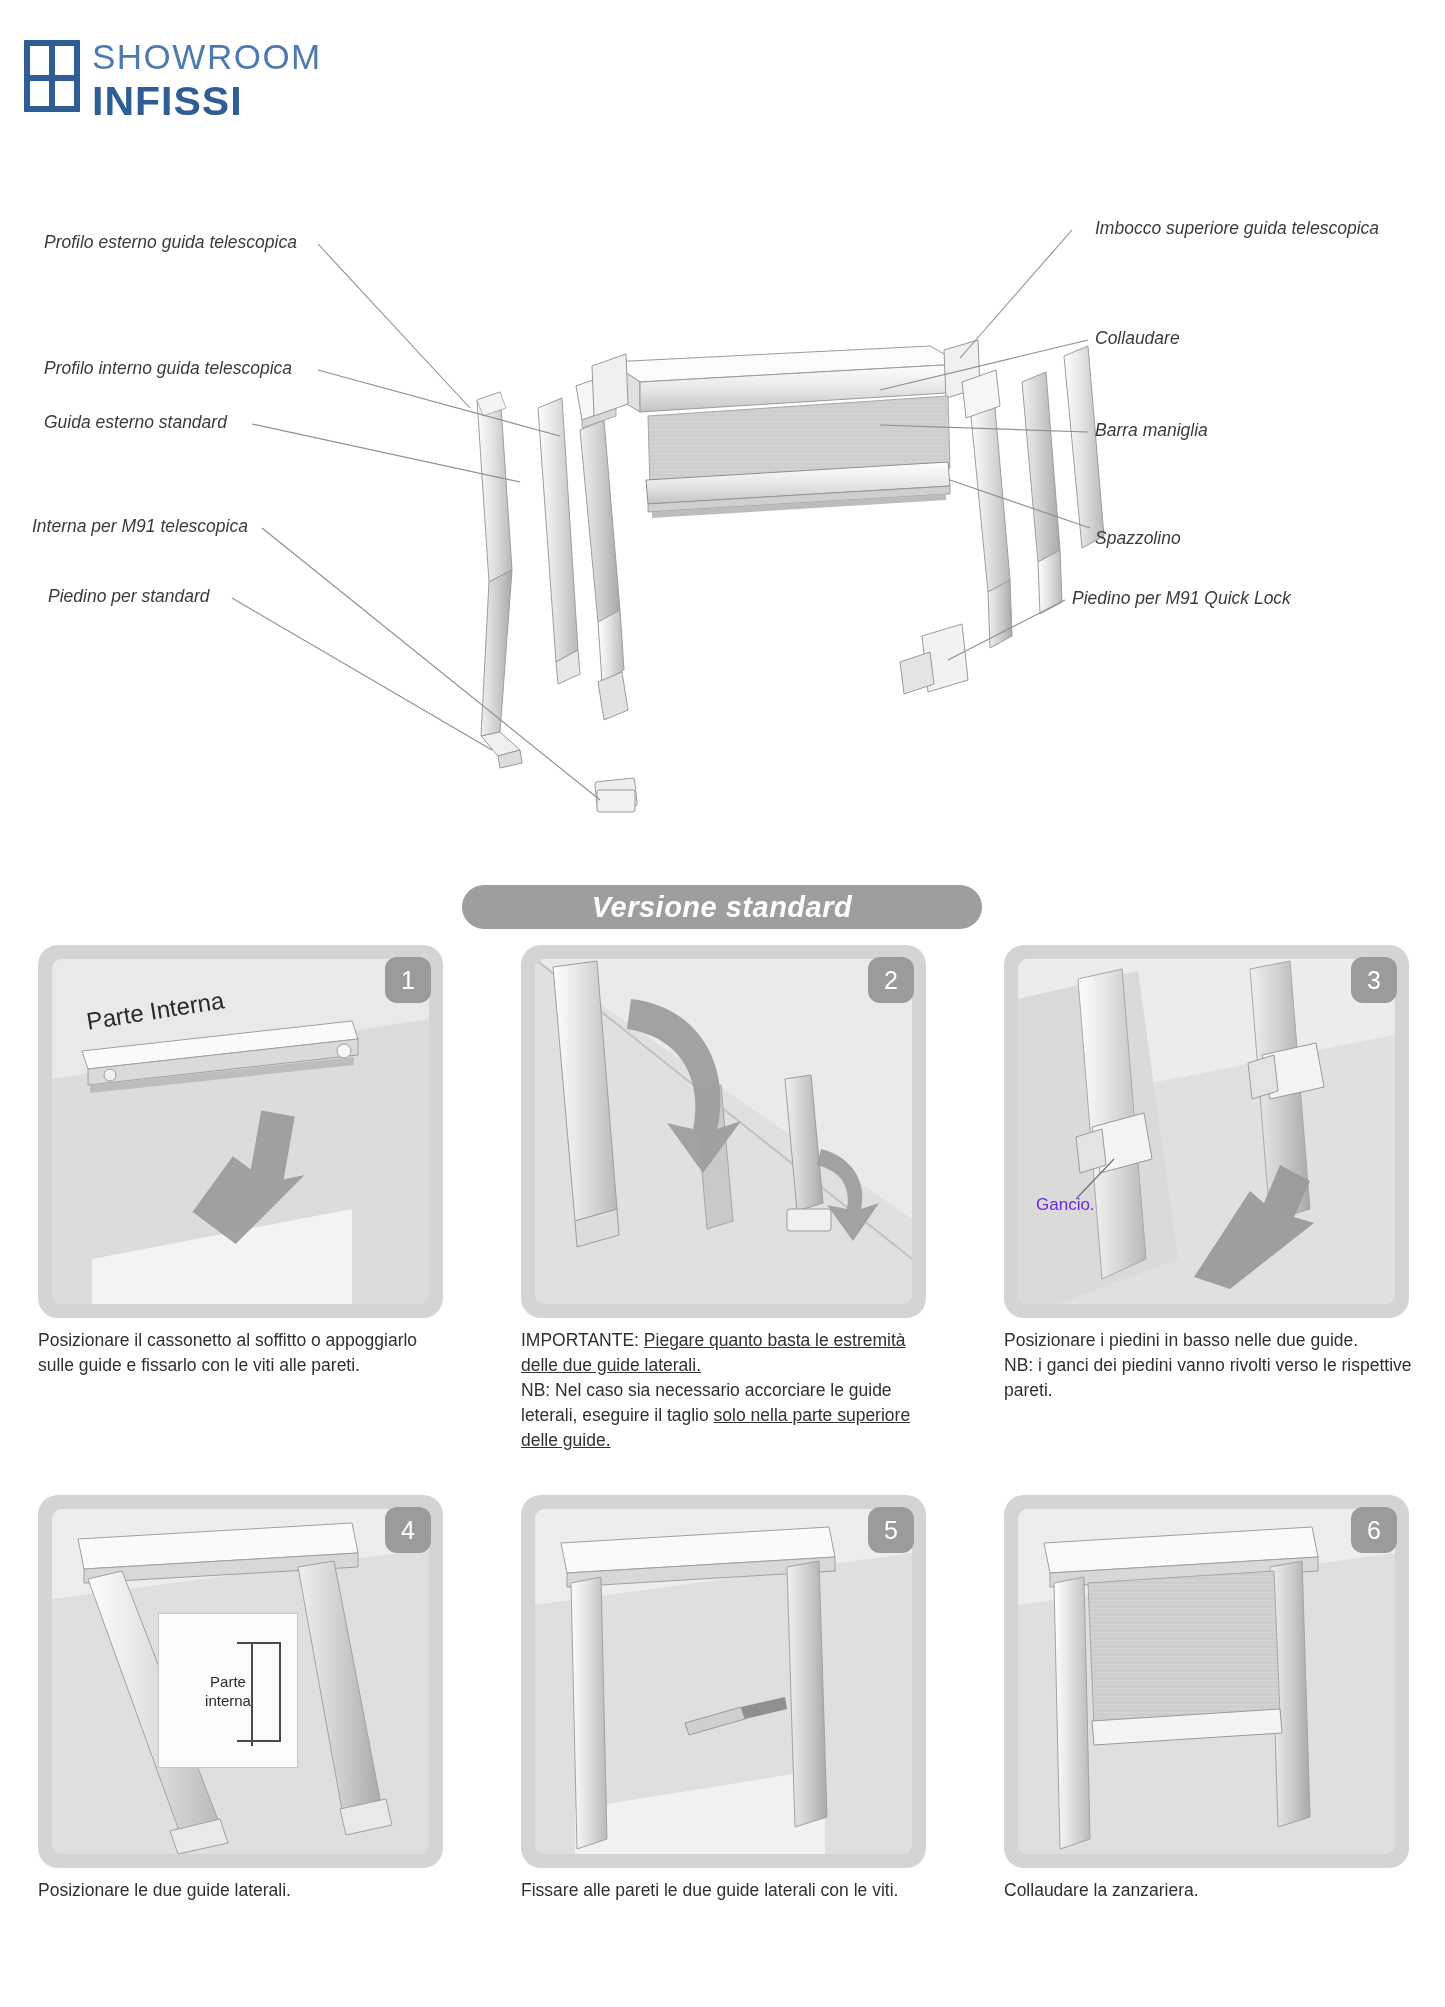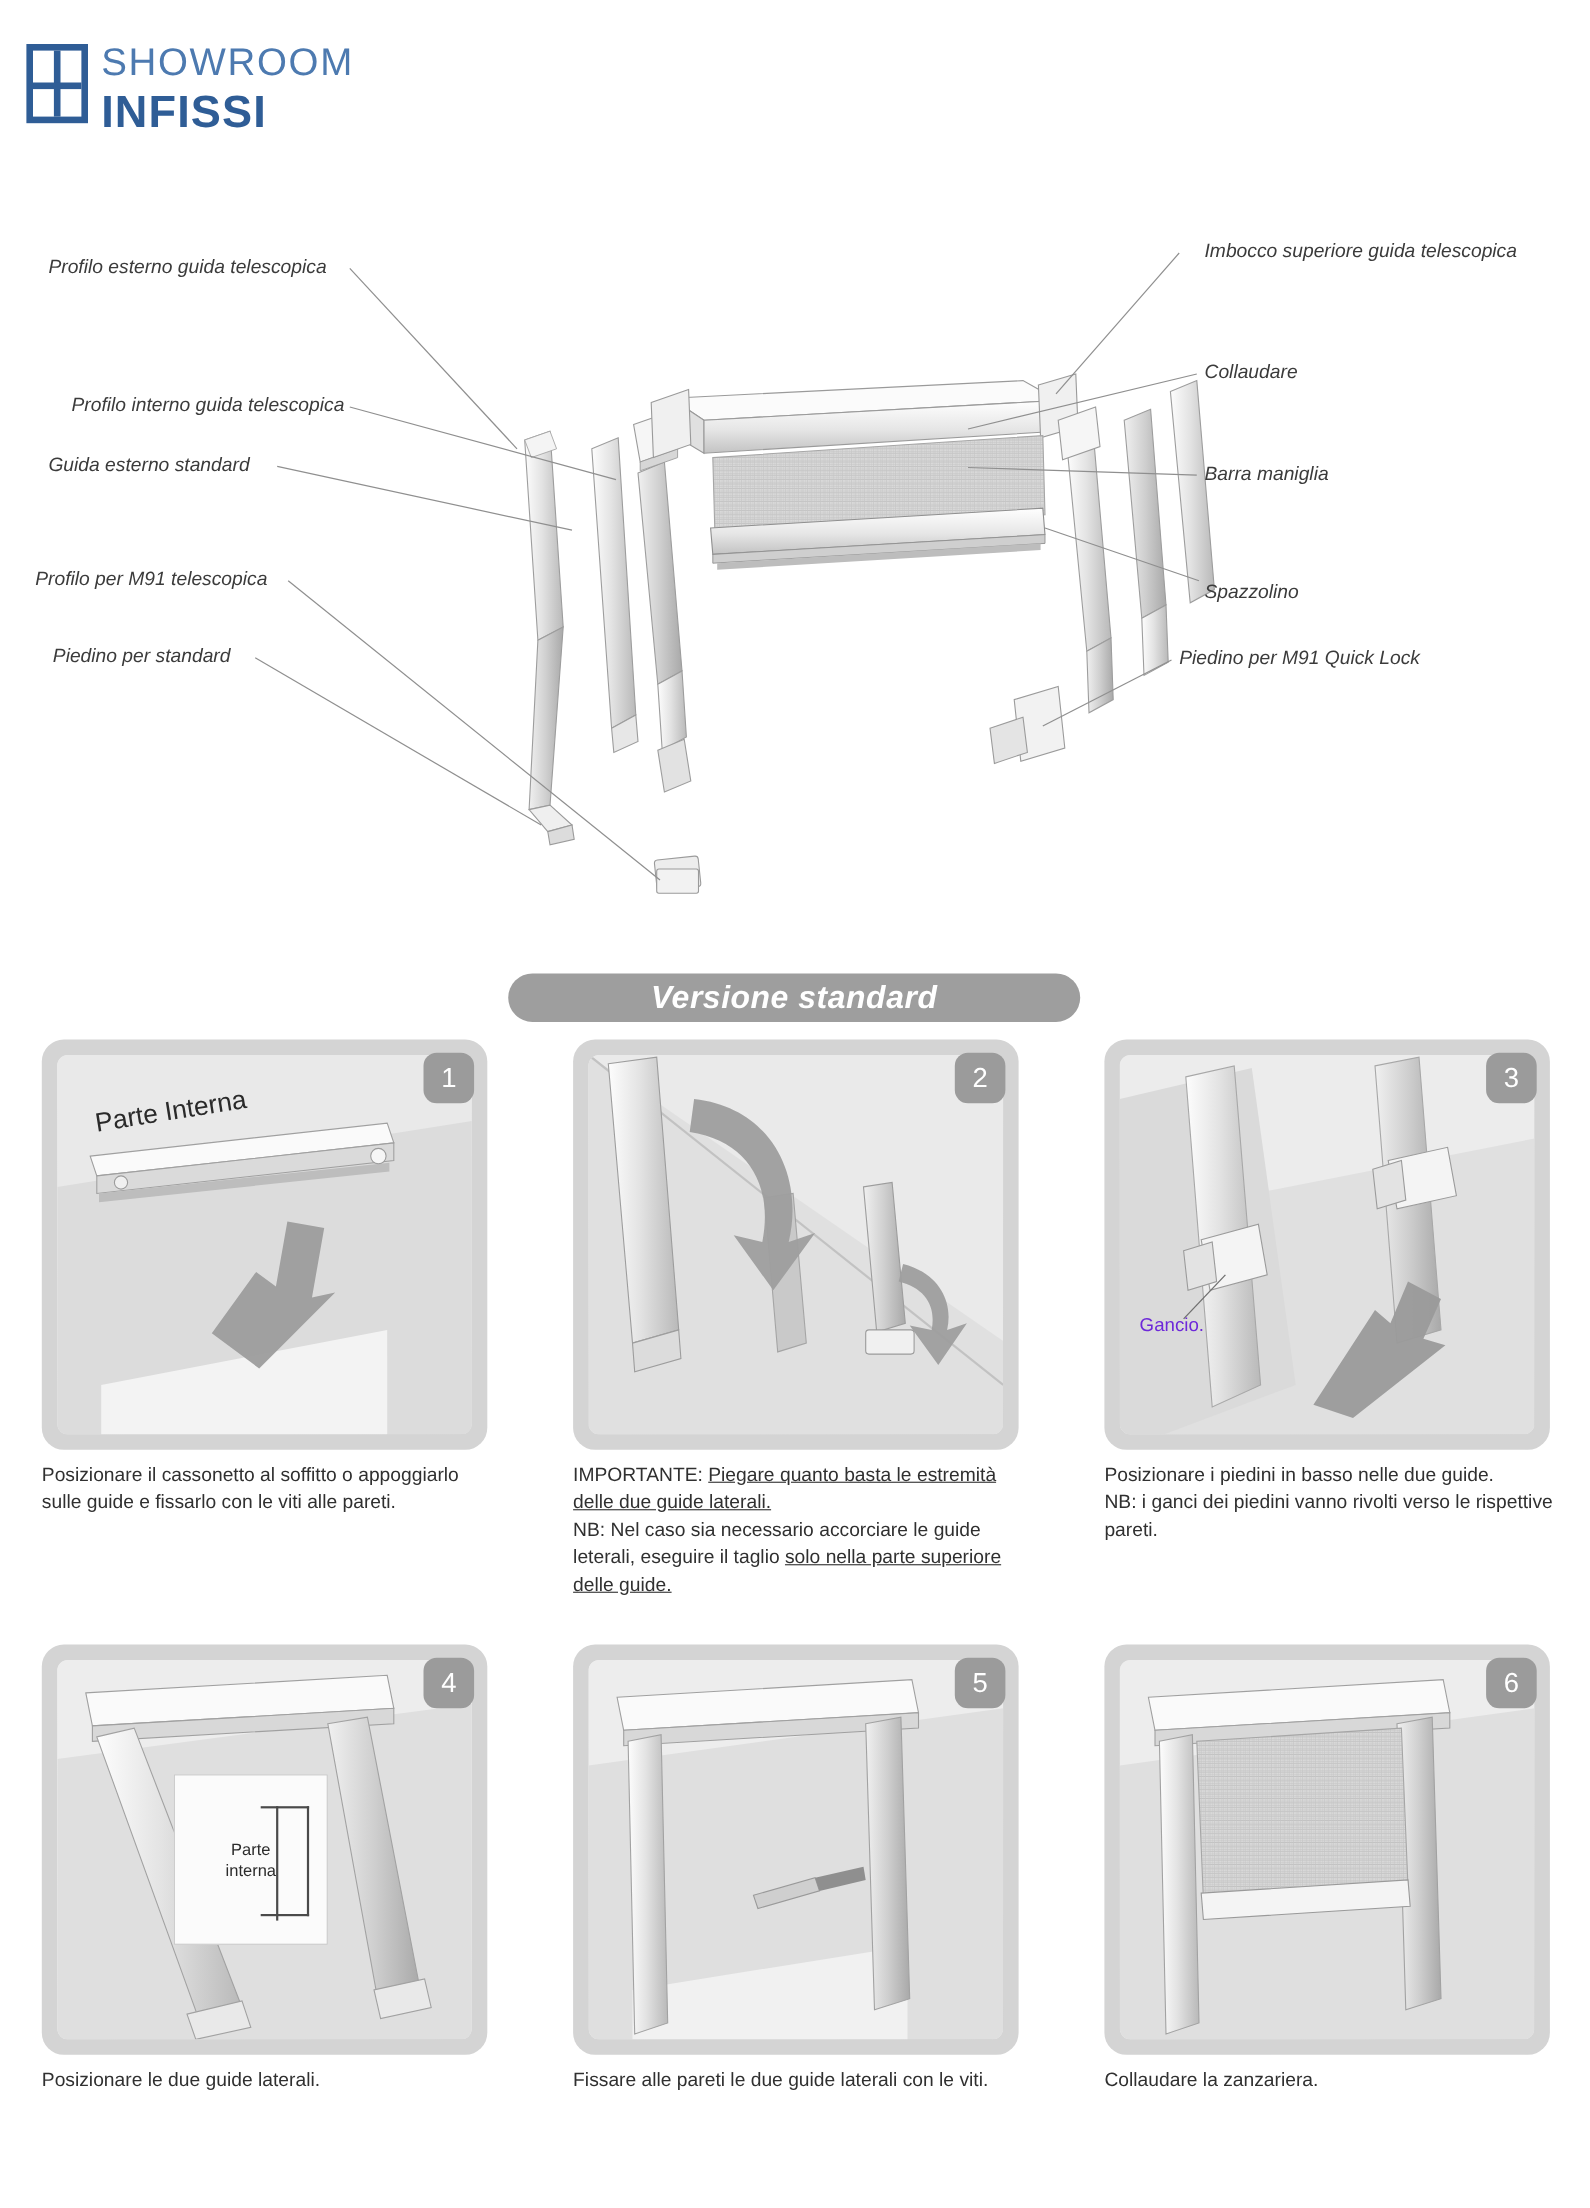--- a/index.html
+++ b/index.html
@@ -298,23 +298,23 @@
     <g stroke="#8f8f8f" stroke-width="1.1" fill="none">
       <path d="M1072,80 L960,208"></path>
       <path d="M1088,190 L880,240"></path>
       <path d="M1088,282 L880,275"></path>
       <path d="M1090,378 L950,330"></path>
       <path d="M1065,450 L948,510"></path>
     </g>
   </svg>
 
   <div class="callout left" style="left:44px; top:82px;">Profilo esterno guida telescopica</div>
-  <div class="callout left" style="left:44px; top:208px;margin-left:21px;">Profilo interno guida telescopica</div>
+  <div class="callout left" style="left:44px; top:208px;">Profilo interno guida telescopica</div>
   <div class="callout left" style="left:44px; top:262px;">Guida esterno standard</div>
-  <div class="callout left" style="left:32px; top:366px;">Profilo per M91 telescopica</div>
+  <div class="callout left" style="left:32px; top:366px;">Interna per M91 telescopica</div>
   <div class="callout left" style="left:48px; top:436px;">Piedino per standard</div>
 
   <div class="callout" style="left:1095px; top:68px;">Imbocco superiore guida telescopica</div>
   <div class="callout" style="left:1095px; top:178px;">Collaudare</div>
   <div class="callout" style="left:1095px; top:270px;">Barra maniglia</div>
   <div class="callout" style="left:1095px; top:366px;margin-top:12px;">Spazzolino</div>
   <div class="callout" style="left:1072px; top:438px;">Piedino per M91 Quick Lock</div>
 </div>
 
 <div class="version-pill">Versione standard</div>

